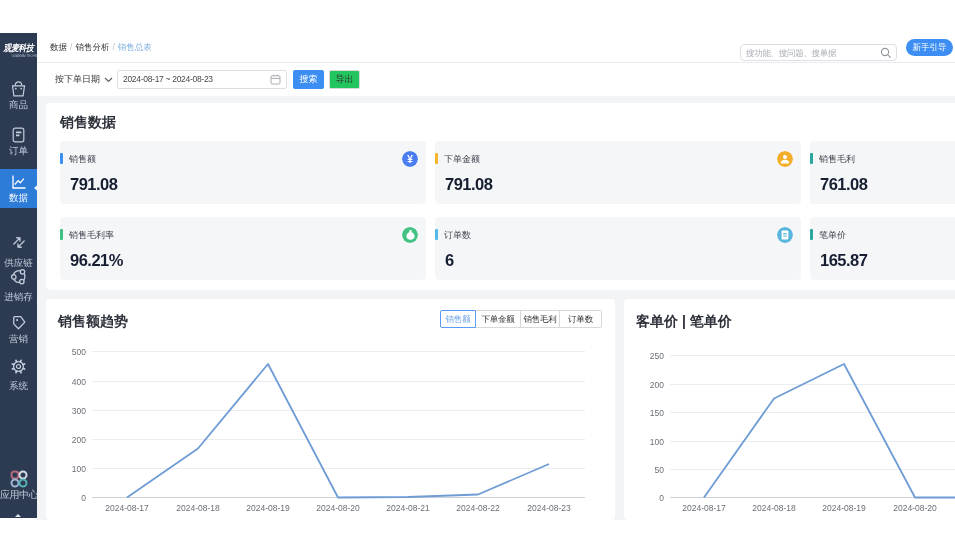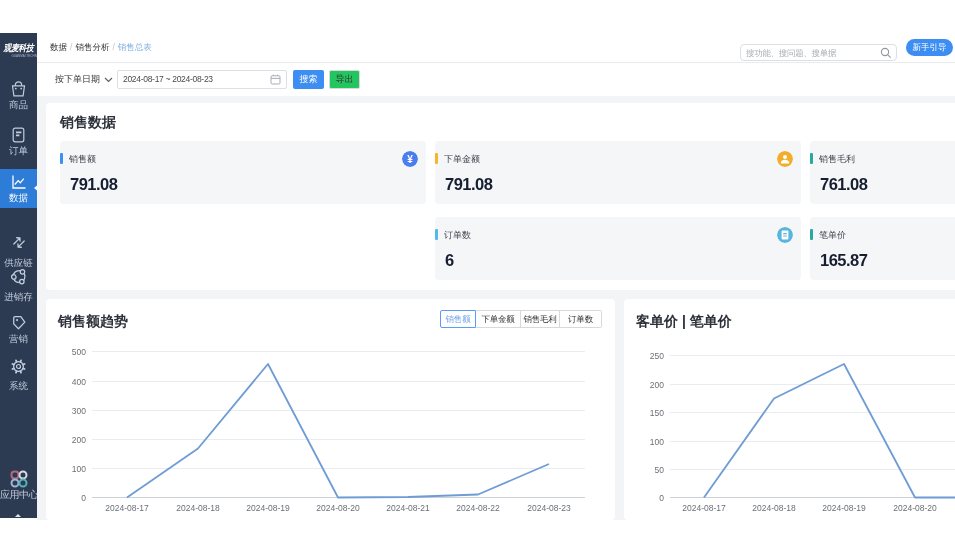--- a/index.html
+++ b/index.html
@@ -200,20 +200,29 @@
         <circle cx="8" cy="6" r="2" fill="#fff"></circle>
         <path d="M3.8 12.4 a4.2 3.6 0 0 1 8.4 0 z" fill="#fff"></path>
       </svg>
     </div>
     <div class="tile" style="left:764px; top:38px;">
       <div class="bar" style="background:#2aa79e;"></div>
       <span class="lb">销售毛利</span>
       <div class="num">761.08</div>
     </div>
 
+    <div class="tile" style="left:14px; top:114px;">
+      <div class="bar" style="background:#3fbf83;"></div>
+      <span class="lb">销售毛利率</span>
+      <div class="num">96.21%</div>
+      <svg class="ic" width="16" height="16" viewBox="0 0 16 16">
+        <circle cx="8" cy="8" r="8" fill="#42c383"></circle>
+        <path d="M6.6 3.2 h2.8 a0.5 0.5 0 0 1 0.5 0.6 l-0.5 1.3 c1.9 0.7 3.2 2.4 3.2 4.2 0 2.1-1.8 3.4-4.1 3.4 s-4.1-1.3-4.1-3.4 c0-1.8 1.3-3.5 3.2-4.2 l-0.5-1.3 a0.5 0.5 0 0 1 0.5-0.6 z" fill="#fff"></path>
+      </svg>
+    </div>
     <div class="tile" style="left:389px; top:114px;">
       <div class="bar" style="background:#52b9e9;"></div>
       <span class="lb">订单数</span>
       <div class="num">6</div>
       <svg class="ic" width="16" height="16" viewBox="0 0 16 16">
         <circle cx="8" cy="8" r="8" fill="#58b5de"></circle>
         <rect x="4.6" y="3.6" width="6.8" height="8.8" rx="1" fill="#fff"></rect>
         <path d="M6.2 6.6 h3.6 M6.2 9 h3.6" stroke="#58b5de" stroke-width="1.1"></path>
       </svg>
     </div>

